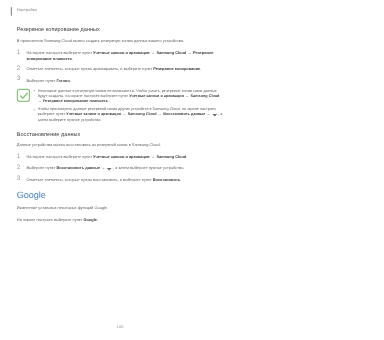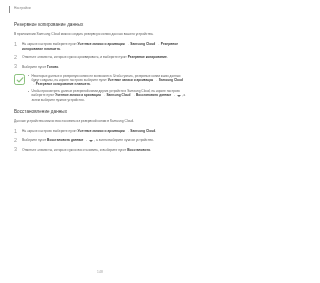--- a/index.html
+++ b/index.html
@@ -244,17 +244,22 @@
           <div class="step">
             <div class="step-num">2</div>
             <div class="step-body">Выберите пункт <span class="b">Восстановить данные</span> → <span class="sel-ico"></span>, а затем выберите нужное устройство.</div>
           </div>
           <div class="step">
             <div class="step-num">3</div>
             <div class="step-body">Отметьте элементы, которые нужно восстановить, и выберите пункт <span class="b">Восстановить</span>.</div>
           </div>
         </div>
       </div>
+      <div class="block">
+        <div class="section-title google">Google</div>
+        <div class="intro">Изменение установок некоторых функций Google.</div>
+        <div class="intro">На экране настроек выберите пункт <span class="b">Google</span>.</div>
+      </div>
     </div>
 
   <div class="footer">148</div>
 
 </div>
 
 </body></html>

